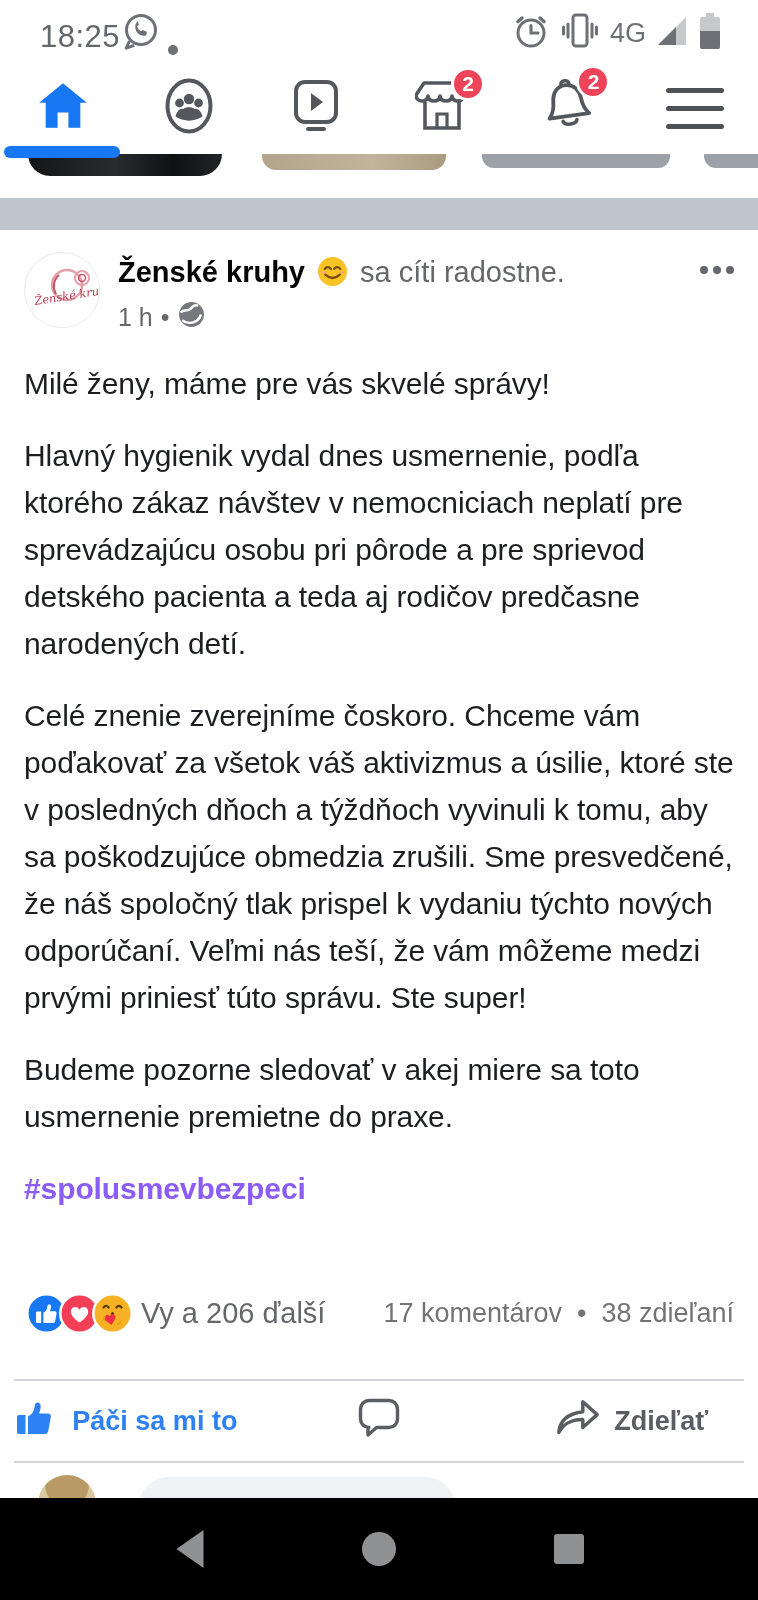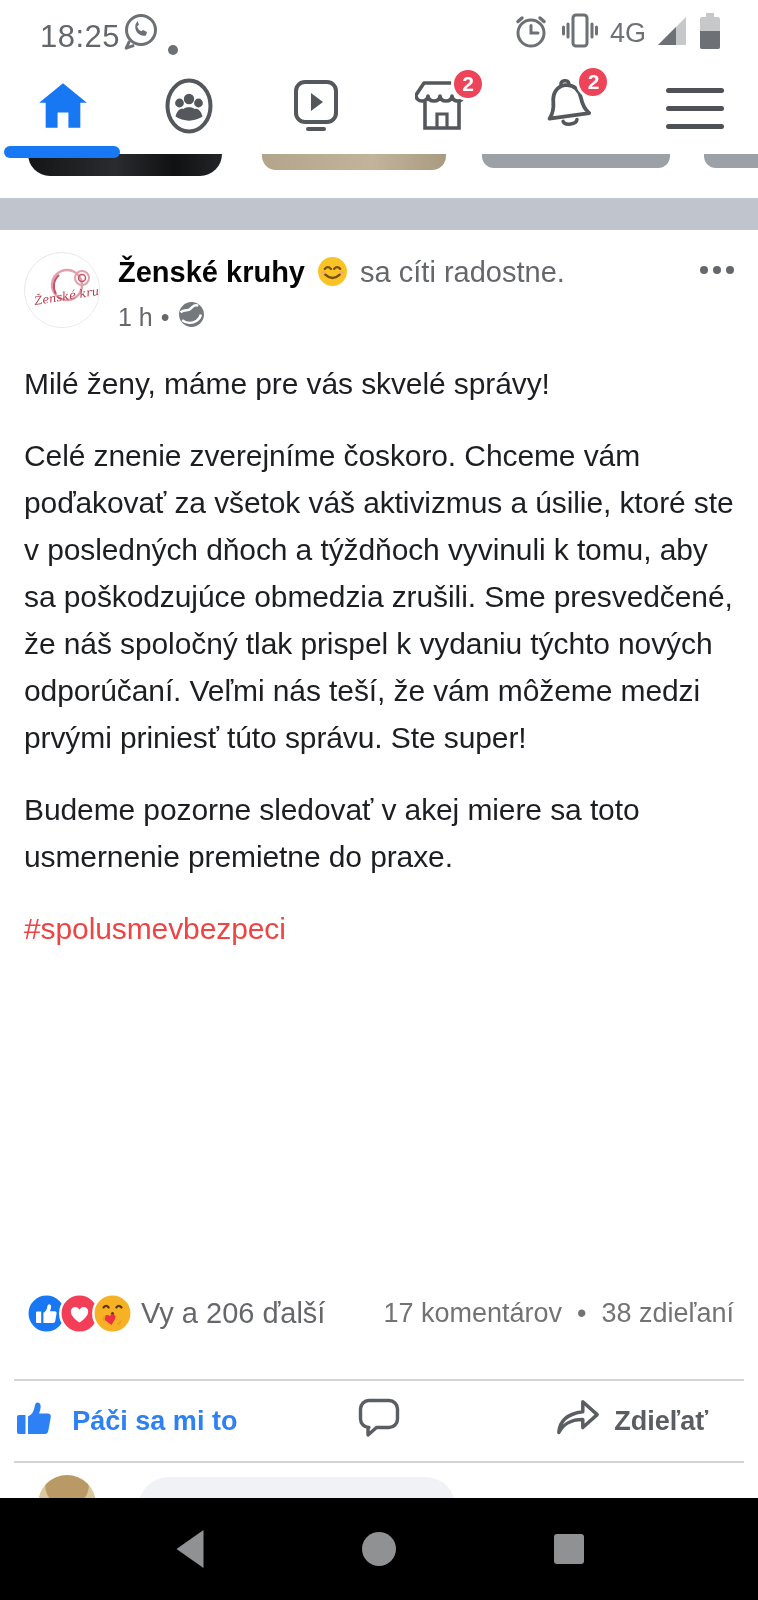--- a/index.html
+++ b/index.html
@@ -45,21 +45,21 @@
   .head-text { margin-left:18px; padding-top:2px; }
   .head-line { font-size:29px; line-height:36px; }
   .author { font-weight:bold; color:#050505; }
   .feeling { color:#65676b; }
   .head-emoji { display:inline-block; vertical-align:-5px; margin:0 4px; }
   .meta-line { margin-top:6px; font-size:25px; color:#65676b; display:flex; align-items:center; gap:8px; }
   .dots-menu { margin-left:auto; margin-top:14px; display:flex; gap:5px; flex:none; }
   .dots-menu i { width:8px; height:8px; border-radius:50%; background:#64676c; }
   .post-body { margin-top:18px; padding:0 22px 0 24px; height:905px; overflow:hidden; }
   .post-body p { font-size:30px; line-height:47px; letter-spacing:-.1px; margin-bottom:25px; }
-  .hashtag { font-weight:normal; color:#ef4444; }
+  .hashtag { font-weight:bold; color:#8b5cf6; }
   
   .reaction-row { margin-top:26px; padding:0 24px 0 26px; display:flex; align-items:center; height:44px; }
   .r-icons { display:flex; }
   .r-badge { width:41px; height:41px; flex:none; margin-right:-8px; }
   .r-summary { margin-left:16px; font-size:29px; color:#65676b; }
   .r-counts { margin-left:auto; font-size:27px; color:#737373; display:flex; gap:15px; }
   .hr { border-top:2px solid #d2d4d8; margin:0 14px; }
   .hr1 { margin-top:44px; }
   .action-bar { height:80px; display:flex; align-items:center; }
   .action-btn { flex:1; display:flex; align-items:center; justify-content:center; gap:13px;
@@ -234,20 +234,21 @@
     </div>
     <div class="dots-menu">
         <i></i>
         <i></i>
         <i></i>
       </div>
   </div>
 
   <div class="post-body">
     <p>Milé ženy, máme pre vás skvelé správy!</p>
+    <p>Hlavný hygienik vydal dnes usmernenie, podľa ktorého zákaz návštev v nemocniciach neplatí pre sprevádzajúcu osobu pri pôrode a pre sprievod detského pacienta a teda aj rodičov predčasne narodených detí.</p>
     <p>Celé znenie zverejníme čoskoro. Chceme vám poďakovať za všetok váš aktivizmus a úsilie, ktoré ste v posledných dňoch a týždňoch vyvinuli k tomu, aby sa poškodzujúce obmedzia zrušili. Sme presvedčené, že náš spoločný tlak prispel k vydaniu týchto nových odporúčaní. Veľmi nás teší, že vám môžeme medzi prvými priniesť túto správu. Ste super!</p>
     <p>Budeme pozorne sledovať v akej miere sa toto usmernenie premietne do praxe.</p>
     <p class="hashtag">#spolusmevbezpeci</p>
   </div>
 
   <div class="reaction-row">
     <div class="r-icons">
       <span class="r-badge">
         <svg width="41" height="41" viewBox="0 0 41 41">
           <circle cx="20.5" cy="20.5" r="19.2" fill="#1877f2" stroke="#fff" stroke-width="2.5"></circle>

